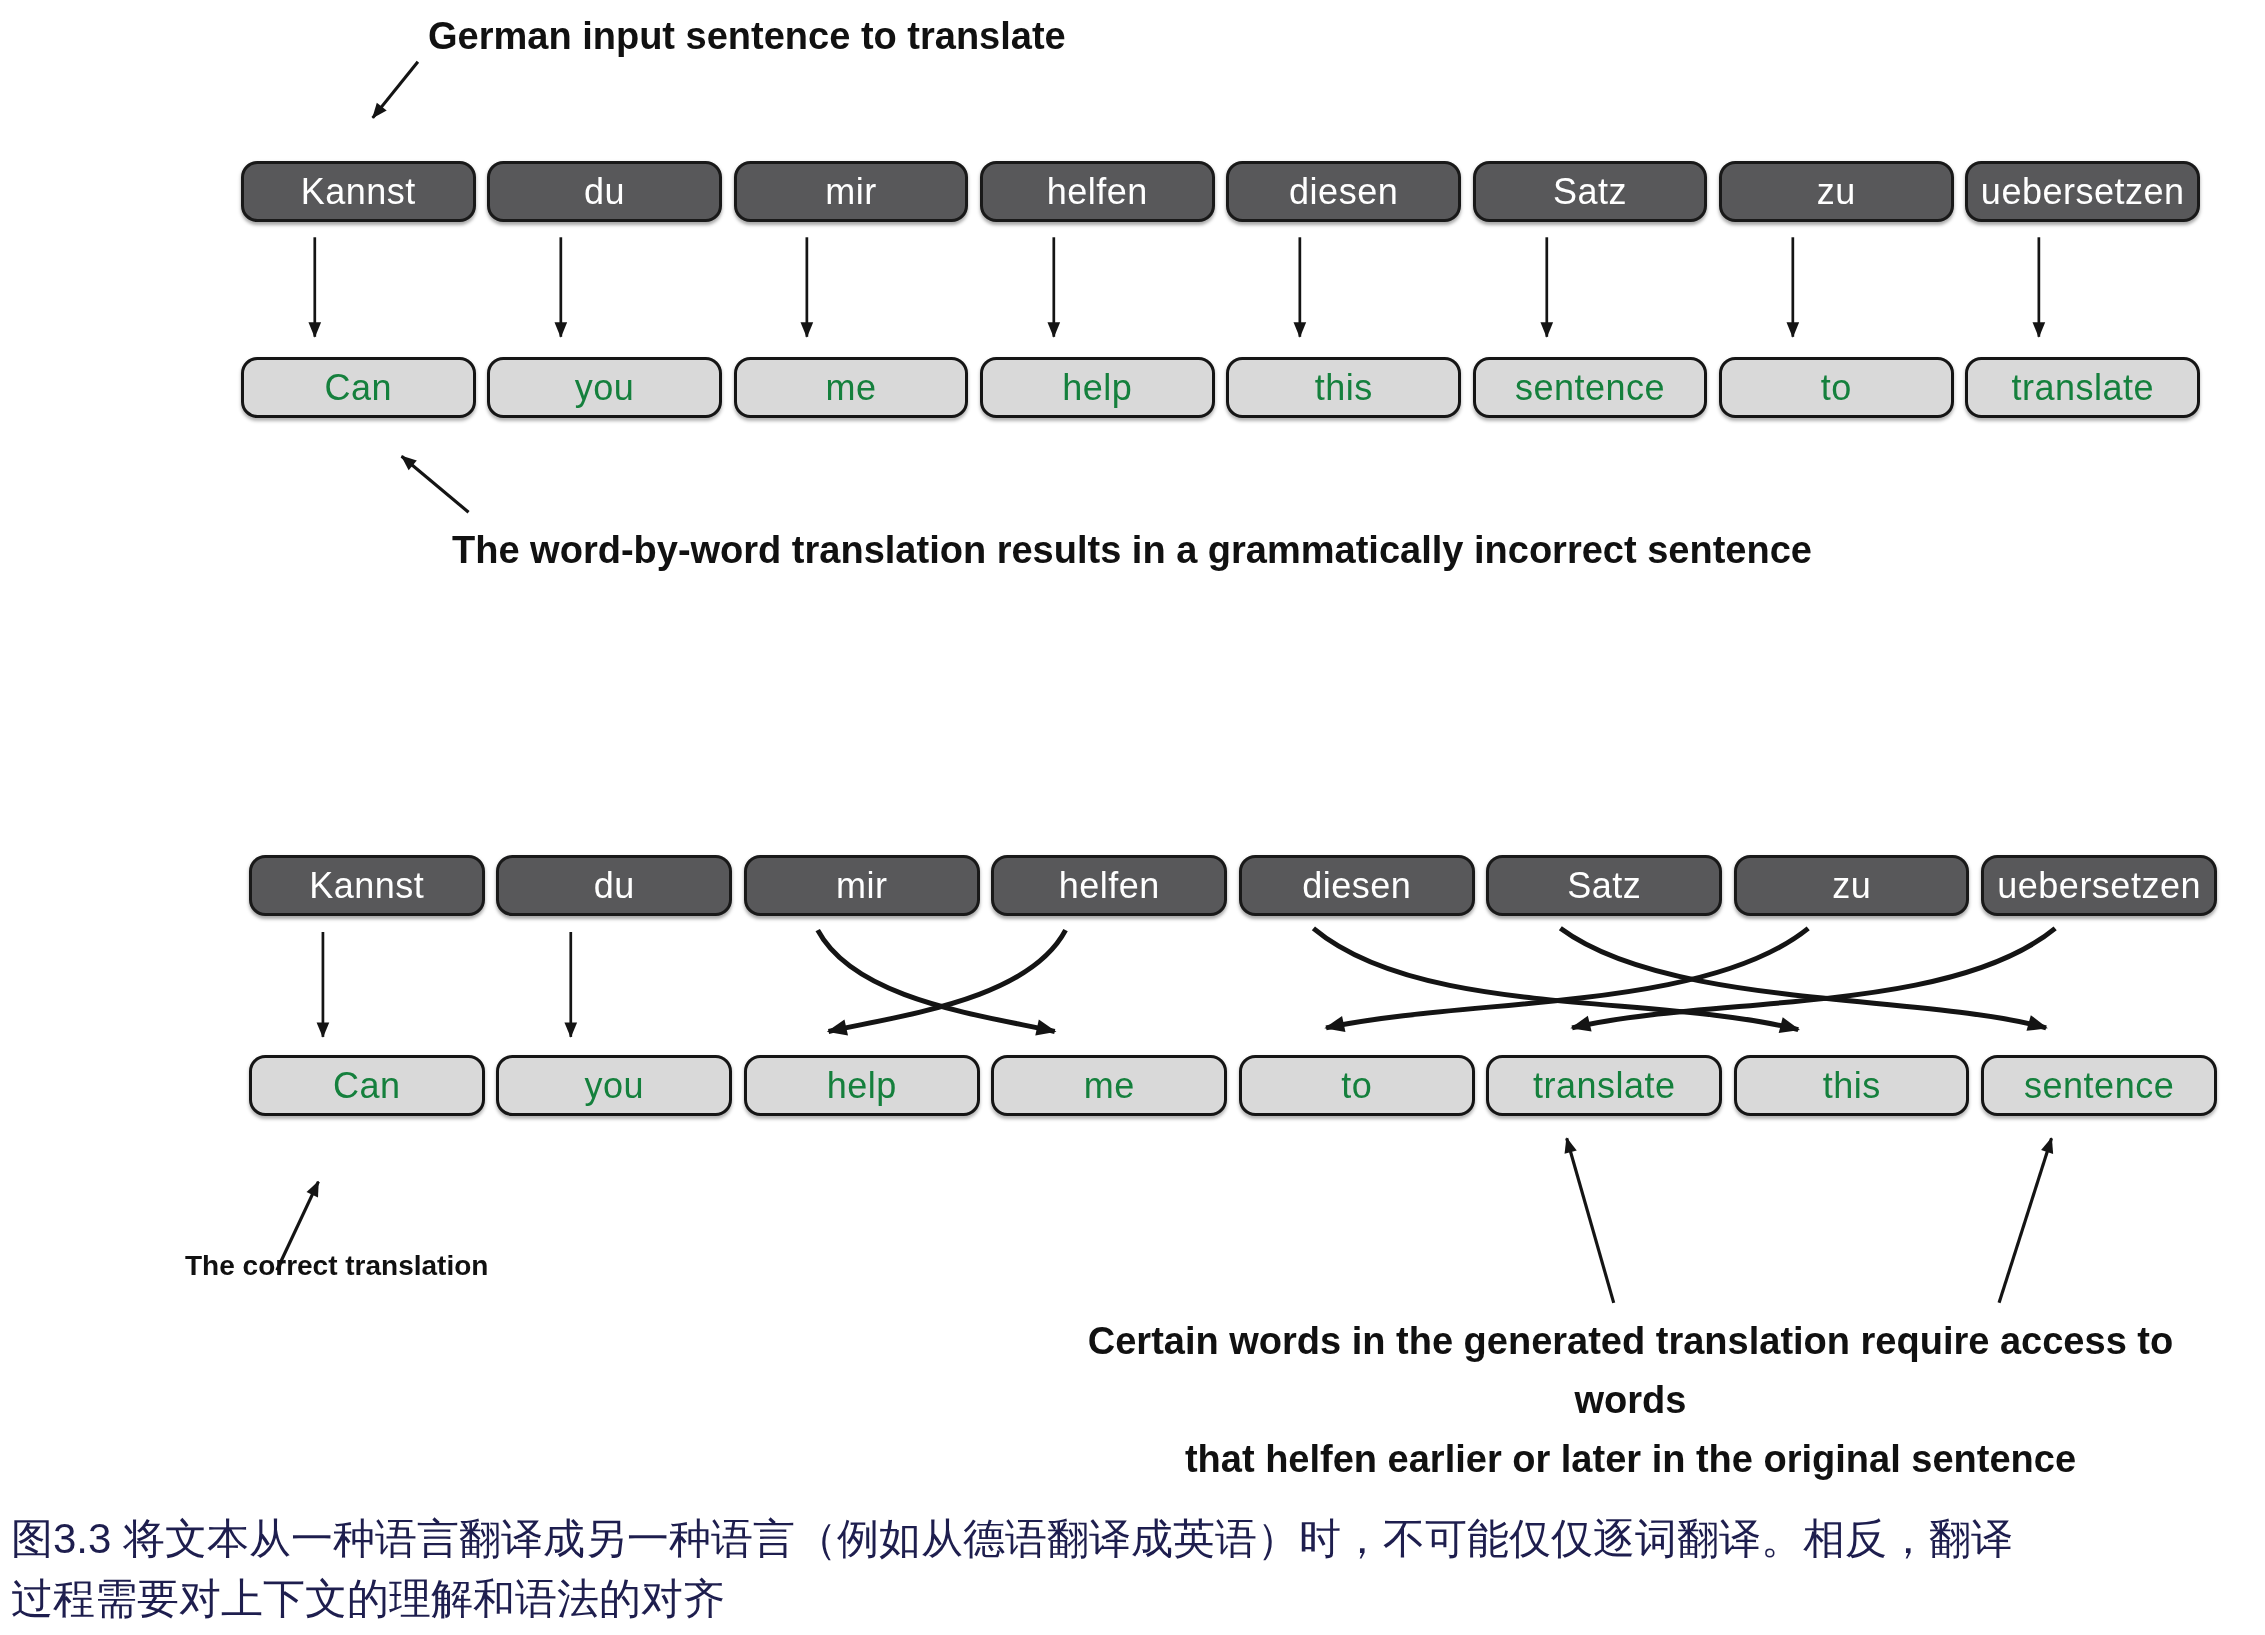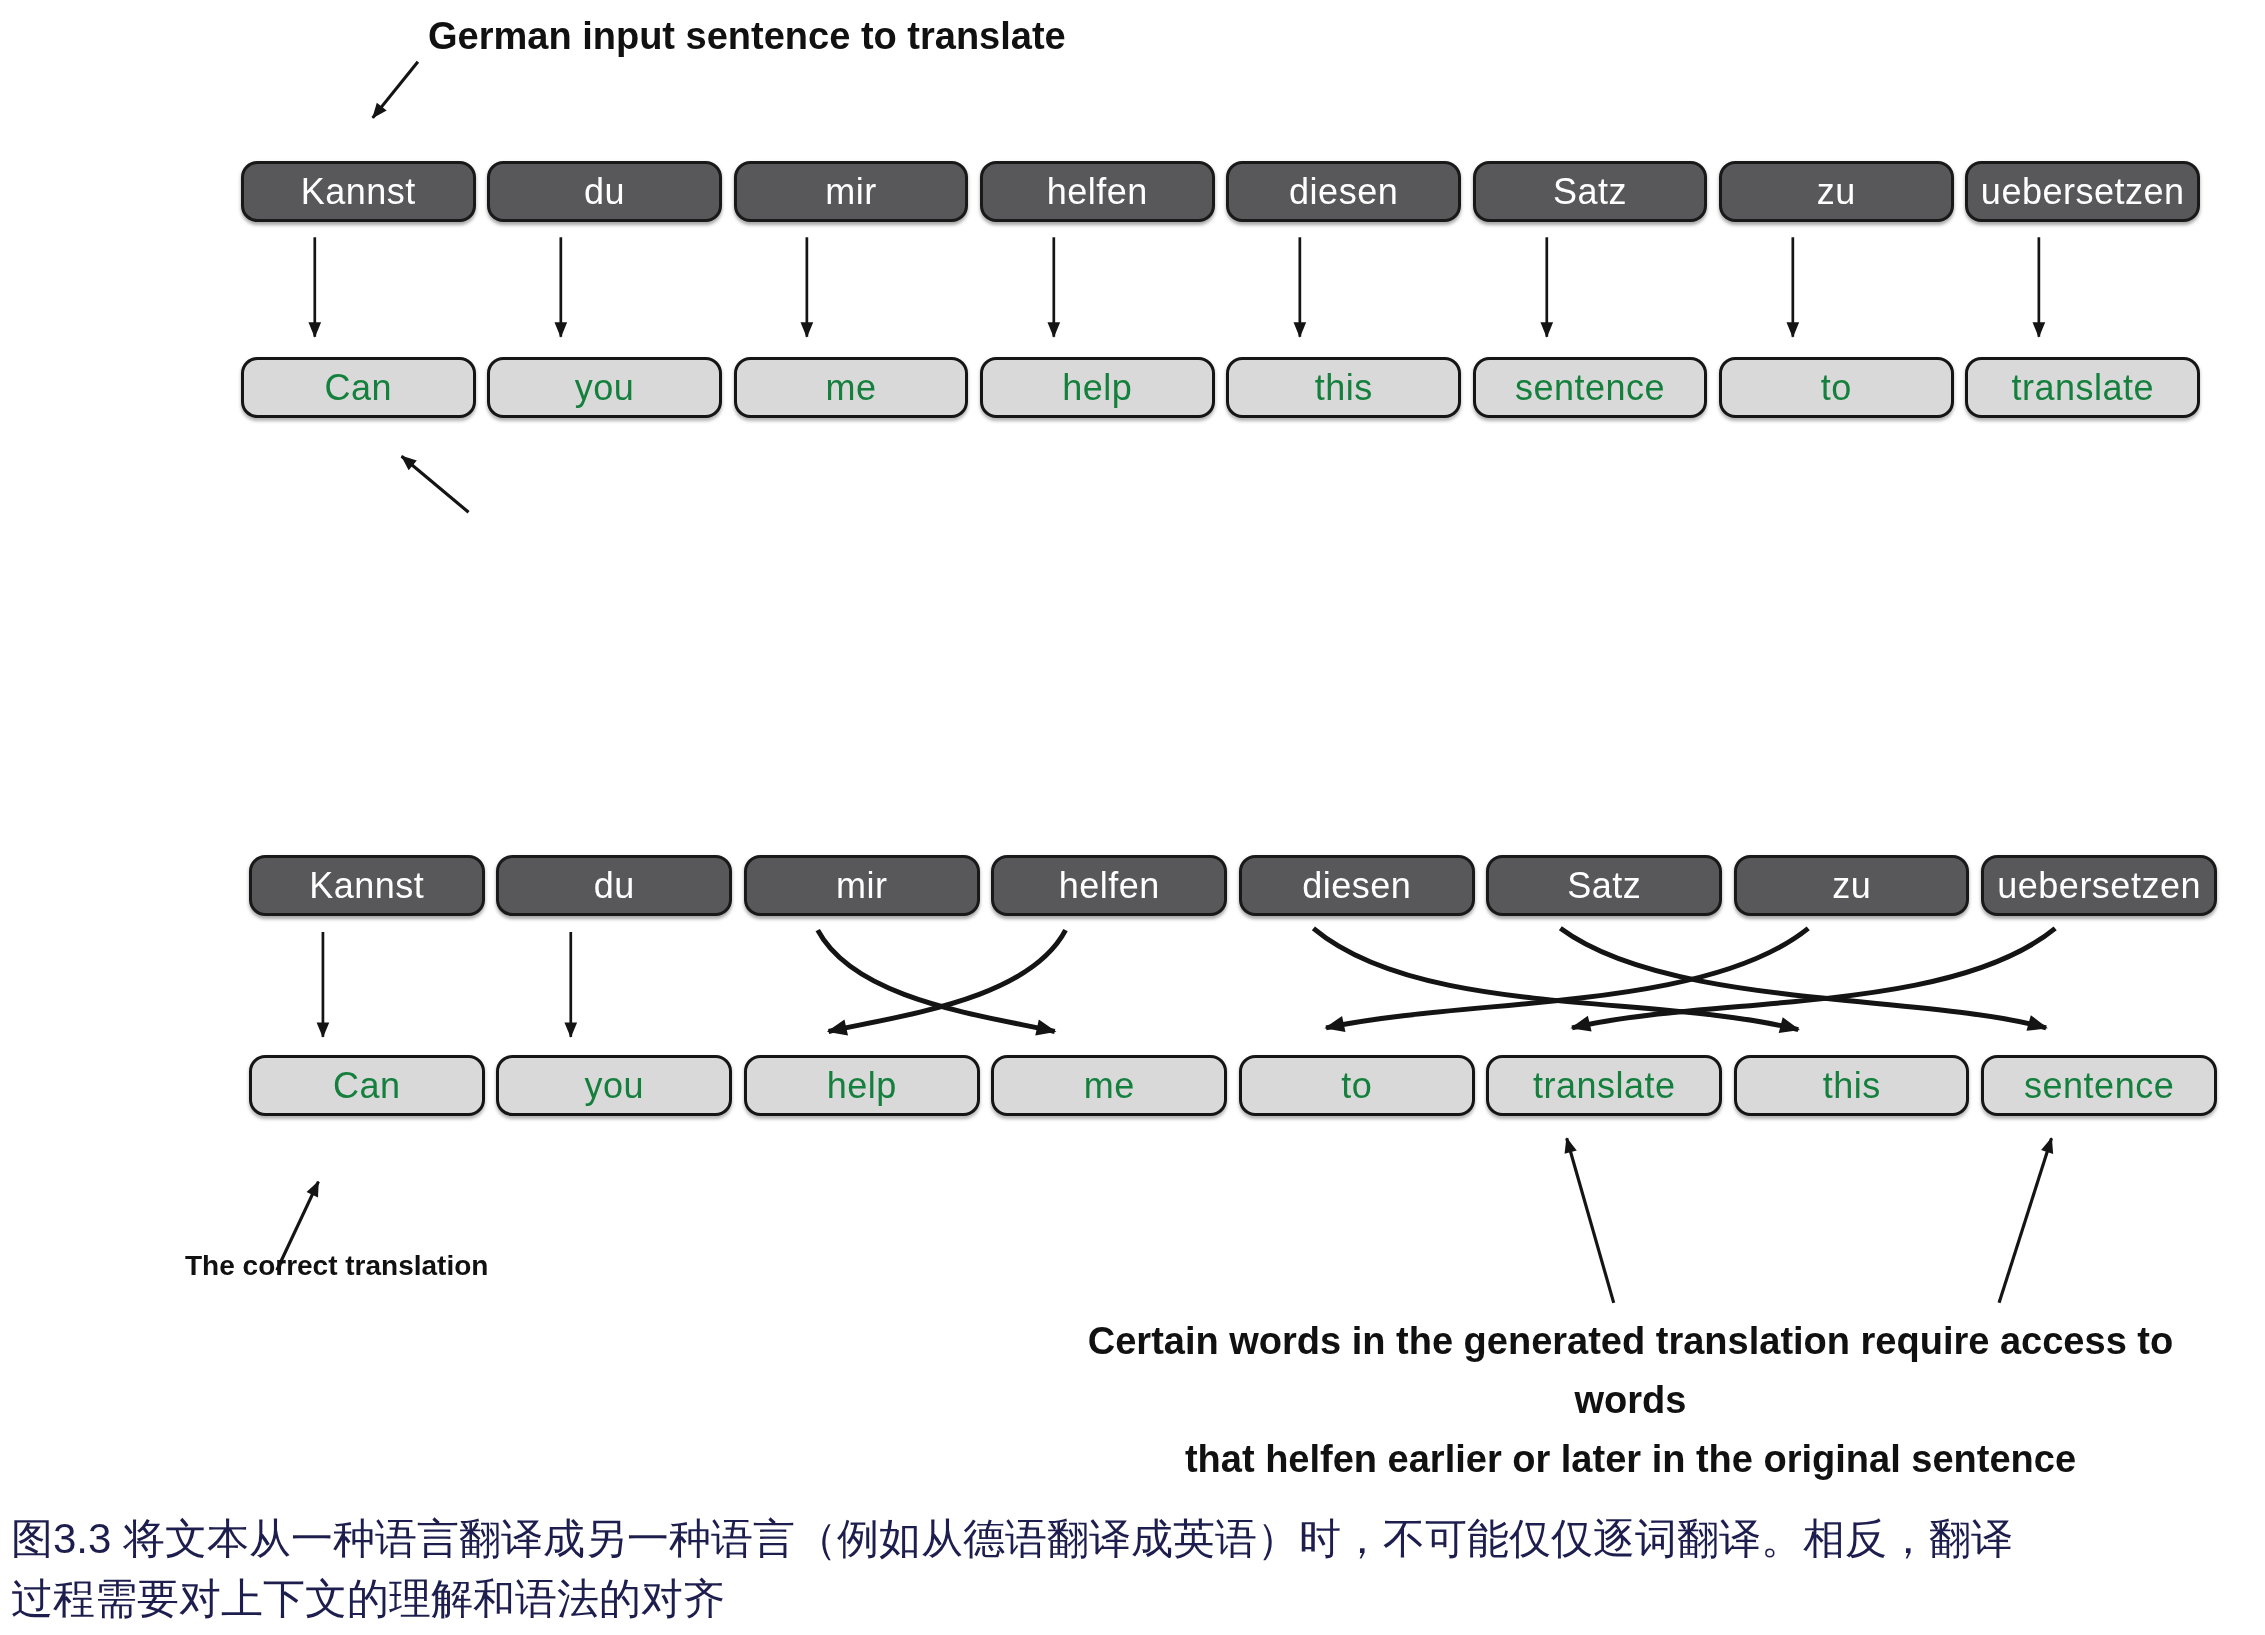--- a/index.html
+++ b/index.html
@@ -145,20 +145,21 @@
     <div class="wbox light">Can</div>
     <div class="wbox light">you</div>
     <div class="wbox light">me</div>
     <div class="wbox light">help</div>
     <div class="wbox light">this</div>
     <div class="wbox light">sentence</div>
     <div class="wbox light">to</div>
     <div class="wbox light">translate</div>
   </div>
 
+  <div class="note" style="left:452px; top:529px;">The word-by-word translation results in a grammatically incorrect sentence</div>
 
   <div class="word-row" style="left:205px; top:855px; width:1968px;">
     <div class="wbox dark">Kannst</div>
     <div class="wbox dark">du</div>
     <div class="wbox dark">mir</div>
     <div class="wbox dark">helfen</div>
     <div class="wbox dark">diesen</div>
     <div class="wbox dark">Satz</div>
     <div class="wbox dark">zu</div>
     <div class="wbox dark">uebersetzen</div>

